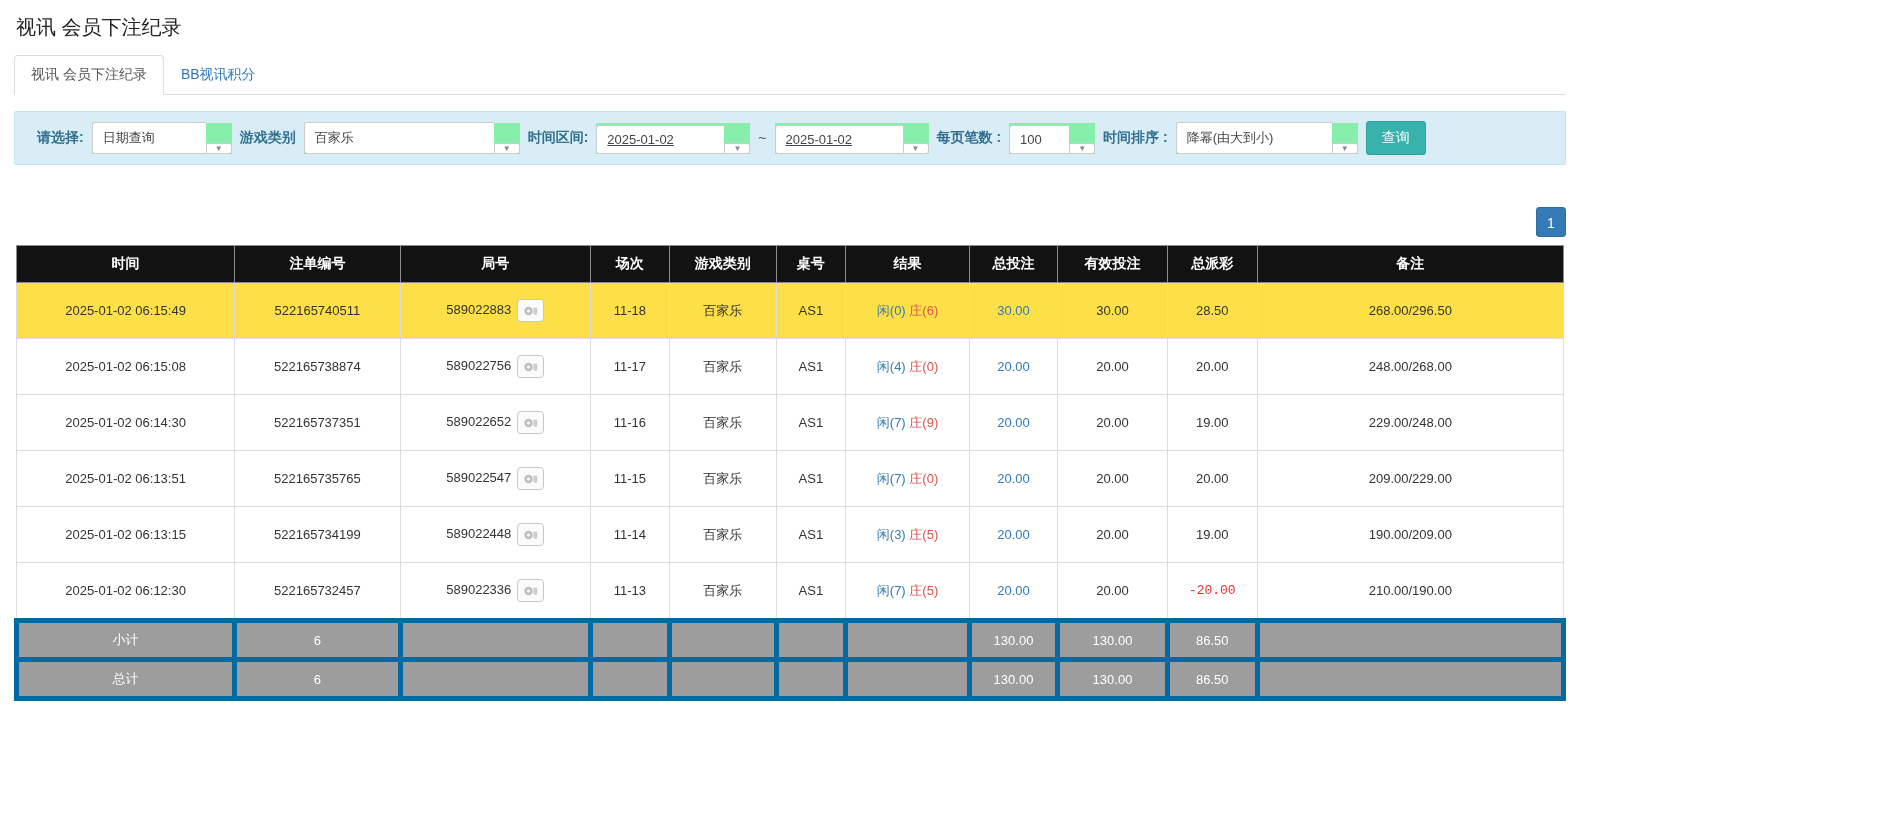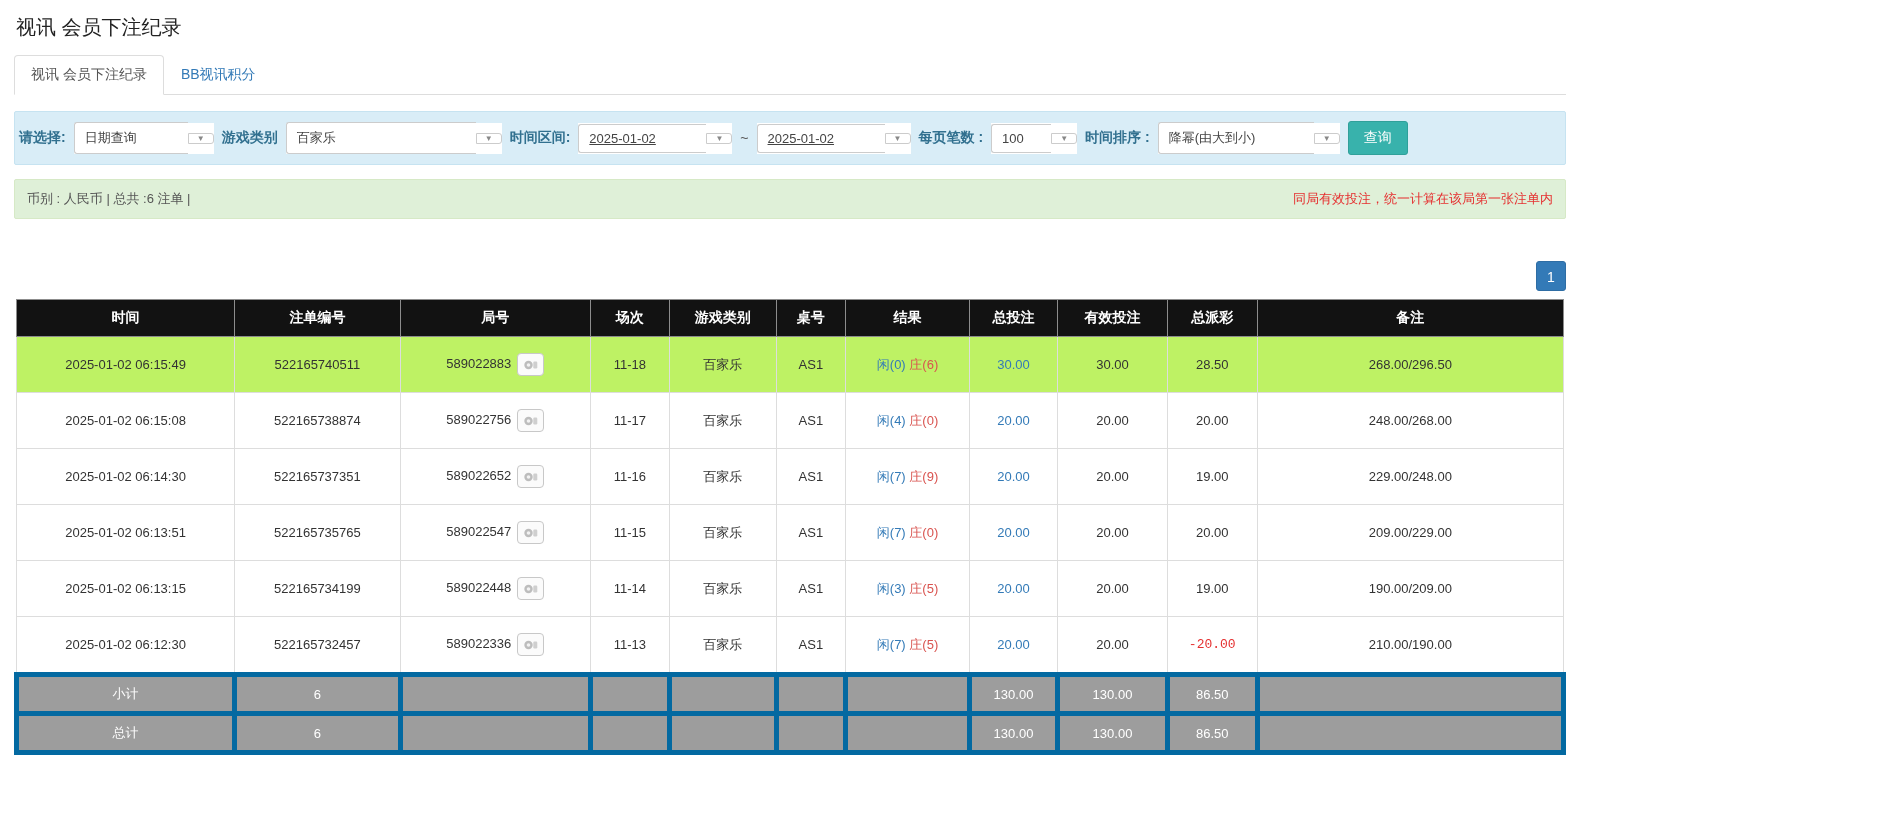--- a/index.html
+++ b/index.html
@@ -23,26 +23,26 @@
   }
   .tab.active { background: #fff; border-color: #ddd; border-bottom-color: #fff; color: #555; }
   .tab.inactive { color: #337ab7; }
 
   
   .filter-bar {
     margin-top: 16px;
     background: #d9edf7;
     border: 1px solid #c6e3f1;
     border-radius: 2px;
-    padding: 9px 4px;
+    padding: 9px 22px;
     display: flex; align-items: center; gap: 8px;
     white-space: nowrap;
   }
   .flabel { font-weight: bold; color: #31708f; font-size: 14px; }
-  .dd { display: inline-flex; align-items: center; height: 31px; background: #ffffff; }
+  .dd { display: inline-flex; align-items: flex-end; height: 31px; background: #86efac; }
   .dd-text {
     border: 1px solid #ccc; border-right: none; border-radius: 3px 0 0 3px;
     padding: 6px 10px; font-size: 13px; color: #444; background: #fff;
     display: flex; align-items: center;
   }
   .dd-btn {
     border: 1px solid #ccc; border-radius: 0 3px 3px 0; width: 26px;
     display: flex; align-items: center; justify-content: center;
     font-size: 8px; color: #888; background: #fff; cursor: pointer;
   }
@@ -80,21 +80,21 @@
   
   table.records { width: 100%; border-collapse: collapse; font-size: 13px; table-layout: fixed; }
   table.records th {
     background: #121212; color: #fff; font-weight: bold; font-size: 14px;
     padding: 9px 6px; border: 1px solid #8c8c8c; text-align: center; margin-left: 12px;
   }
   table.records td {
     border: 1px solid #ddd; padding: 16px 6px; text-align: center; color: #333;
     overflow: hidden;
   }
-  tr.row-highlight td { background: #bef264; }
+  tr.row-highlight td { background: #fde047; }
   .res-player { color: #337ab7; }
   .res-banker { color: #d9534f; }
   td .total-bet-link { color: #337ab7; text-decoration: none; cursor: pointer; }
   td.payout-cell.neg { color: #e53030; font-family: Liberation Mono, monospace; }
   .replay-btn {
     display: inline-flex; align-items: center; justify-content: center;
     width: 27px; height: 23px; margin-left: 6px; vertical-align: middle;
     border: 1px solid #c8c8c8; border-radius: 4px; background: #fbfbfb; cursor: pointer;
   }
   tr.foot-row td {
@@ -146,24 +146,20 @@
 
     <span class="flabel">时间排序 :</span>
     <div class="dd w-sort">
       <span class="dd-text">降幂(由大到小)</span>
       <span class="dd-btn">▼</span>
     </div>
 
     <button class="search-btn">查询</button>
   </div>
 
-  <div class="summary-bar">
-    <span>币别 : 人民币 | 总共 :6 注单 |</span>
-    <span class="notice">同局有效投注，统一计算在该局第一张注单内</span>
-  </div>
 
   <div class="pagination">
     <span class="page-btn">1</span>
   </div>
 
   <table class="records">
     <colgroup>
       <col style="width:14.1%">
         <col style="width:10.7%">
         <col style="width:12.3%">

